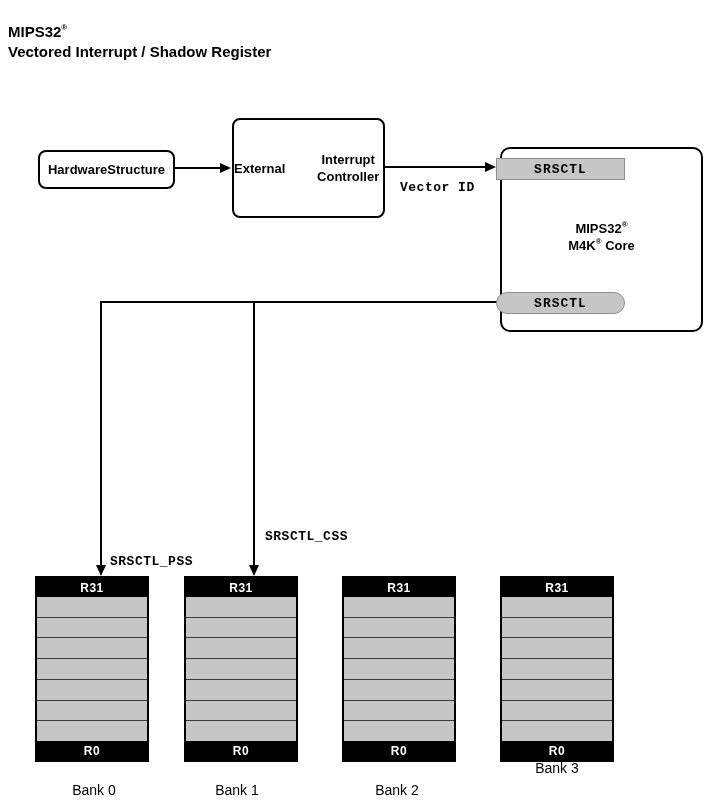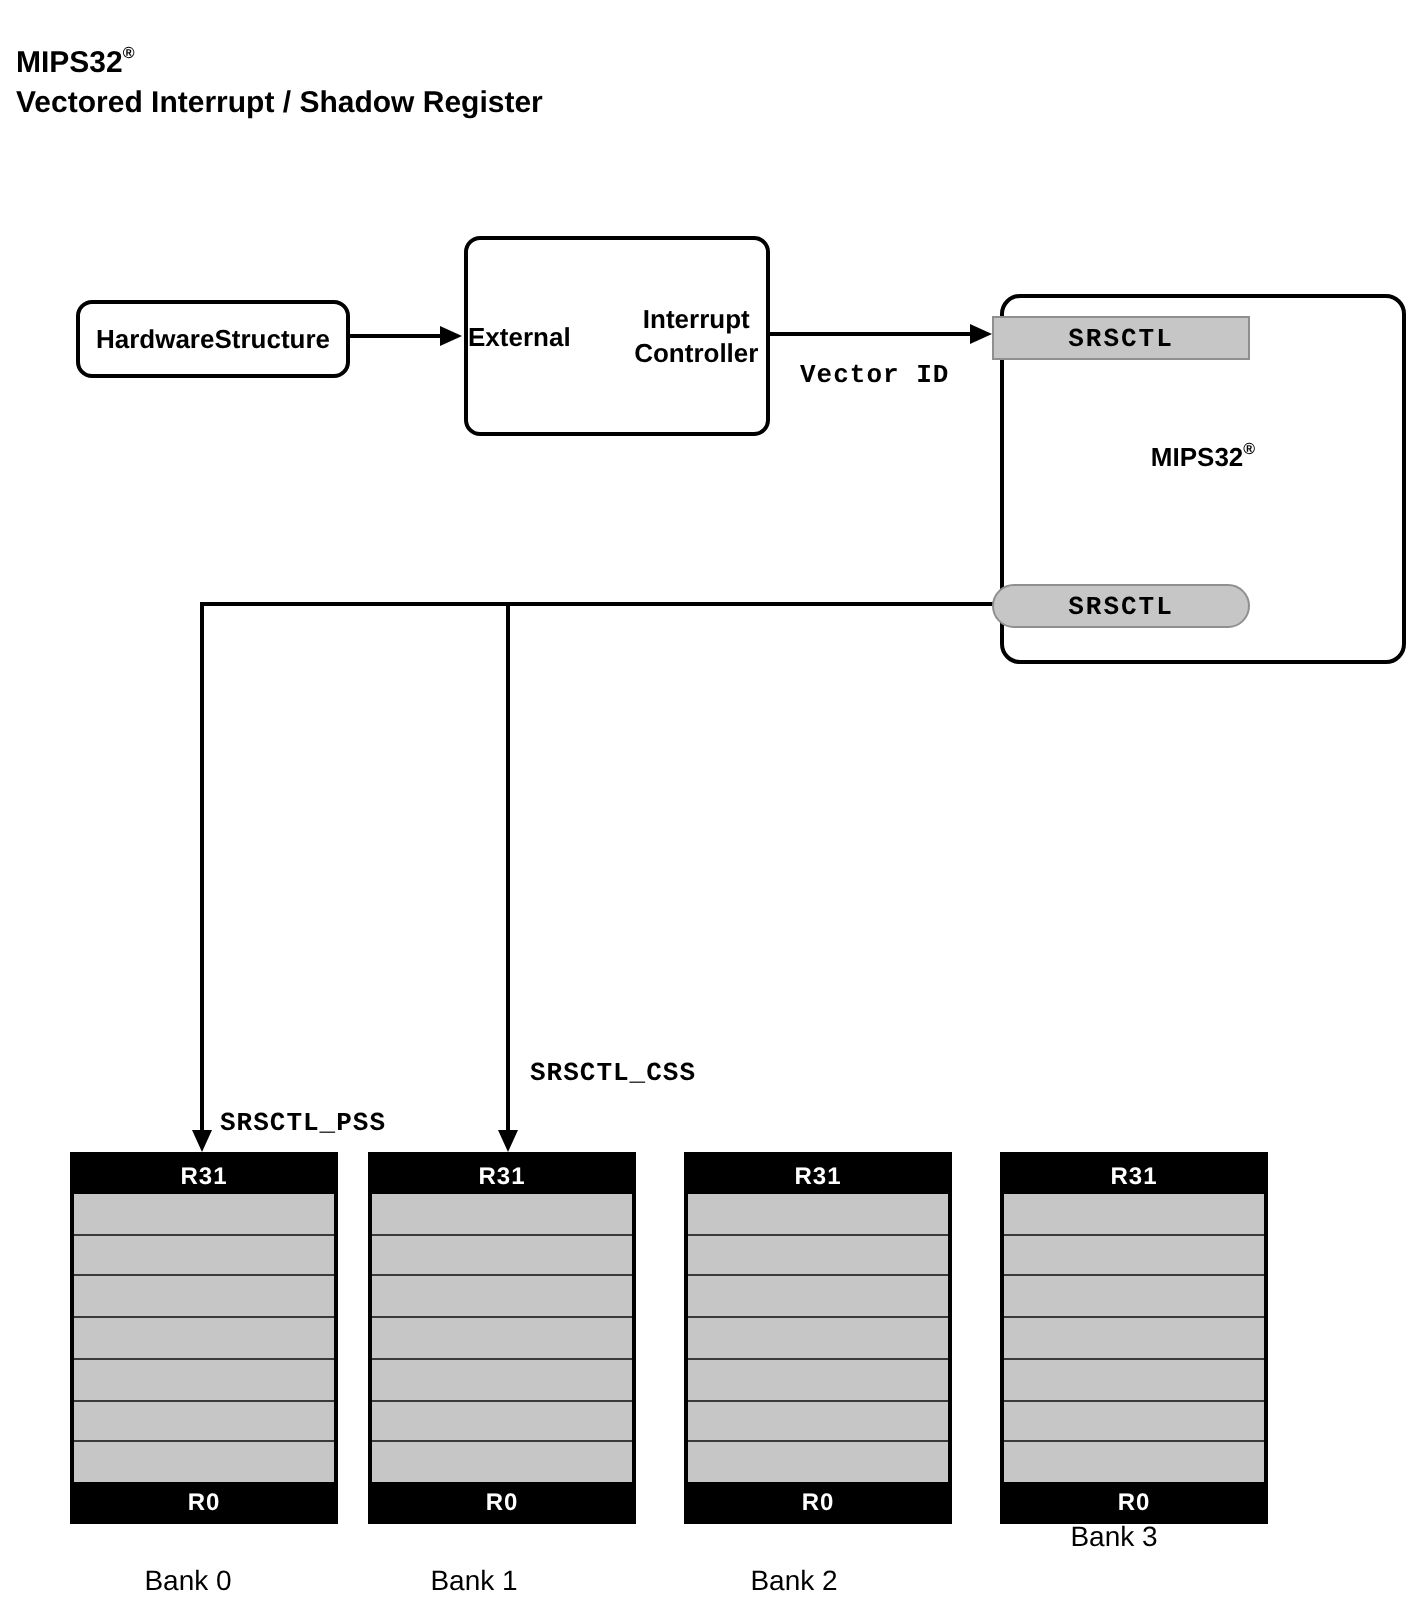--- a/index.html
+++ b/index.html
@@ -23,21 +23,21 @@
   .title{font-weight:bold;font-size:15px;line-height:20px;}
   sup.reg{font-size:8px;position:relative;top:-1px;vertical-align:super;line-height:0;}
   .regbar{position:absolute;background:var(--register-fill,#c6c6c6);
     border:1px solid var(--register-border,#8f8f8f);
     font-family:"Liberation Mono","DejaVu Sans Mono",monospace;font-weight:bold;font-size:13px;
     letter-spacing:1px;display:flex;align-items:center;justify-content:center;
     box-sizing:border-box;z-index:3;}
   .mono-label{position:absolute;font-family:"Liberation Mono","DejaVu Sans Mono",monospace;
     font-weight:bold;font-size:13px;letter-spacing:0.5px;white-space:pre;}
   .core-title{position:absolute;text-align:center;font-weight:bold;font-size:13px;line-height:17px;}
-  .bank{position:absolute;width:134px;height:186px;border:2px solid #000;
+  .bank{position:absolute;width:114px;height:186px;border:2px solid #000;
     box-sizing:border-box;display:flex;flex-direction:column;background:var(--register-fill,#c6c6c6);}
   .bank-bar{flex:0 0 19px;background:#000;color:#fff;font-weight:bold;font-size:12px;
     display:flex;align-items:center;justify-content:center;letter-spacing:0.5px;}
   .bank-rows{flex:1;display:flex;flex-direction:column;}
   .bank-row{flex:1;background:var(--register-fill,#c6c6c6);}
   .bank-row + .bank-row{border-top:1px solid #3a3a3a;}
   .bank-label{position:absolute;font-size:14px;width:134px;text-align:center;}
 </style>
 </head>
 <body style="background: rgb(255, 255, 255);">
@@ -53,20 +53,21 @@
 </div>
 
 <div class="node rounded-sm" style="left:232px;top:118px;width:153px;height:100px;gap:28px;">
   <div>External</div>
   <div>Interrupt Controller</div>
 </div>
 
 <div class="node rounded-lg" style="left:500px;top:147px;width:203px;height:185px;"></div>
 <div class="core-title" style="left:500px;top:220px;width:203px;">
   <div><span>MIPS32</span><sup class="reg">®</sup></div>
+  <div><span>M4K</span><sup class="reg">®</sup><span> Core</span></div>
 </div>
 
 <div class="regbar" style="left:496px;top:158px;width:129px;height:22px;">SRSCTL</div>
 <div class="regbar" style="left:496px;top:292px;width:129px;height:22px;border-radius:11px;">SRSCTL</div>
 
 <div class="line" style="left:175px;top:167px;width:46px;height:2px;"></div>
 <div class="arrow-right" style="left:220px;top:163px;"></div>
 
 <div class="line" style="left:385px;top:166px;width:101px;height:2px;"></div>
 <div class="arrow-right" style="left:485px;top:162px;"></div>

